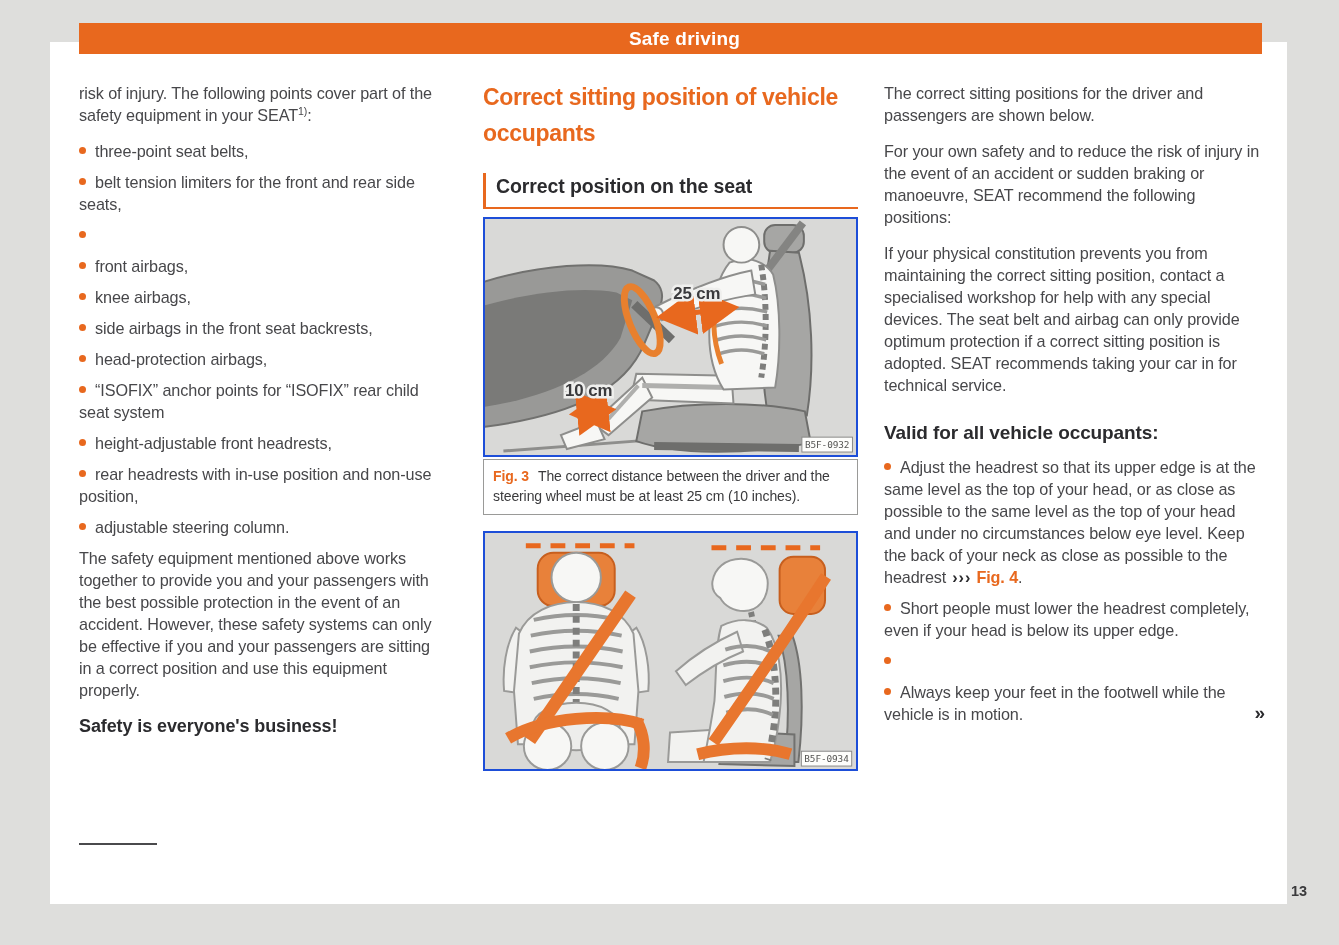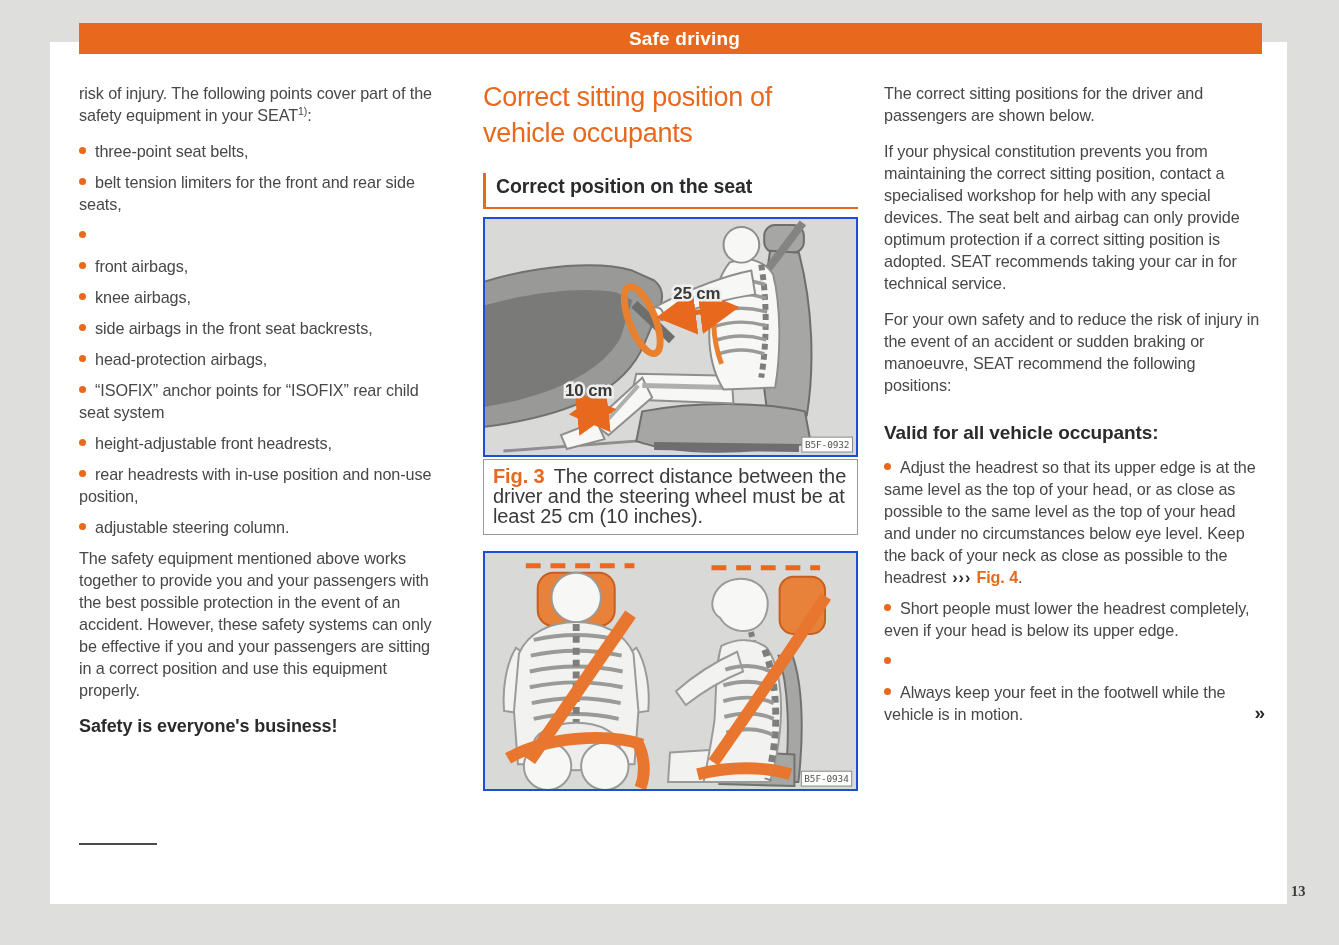--- a/index.html
+++ b/index.html
@@ -41,55 +41,55 @@
     display:inline-block;width:7px;height:7px;border-radius:50%;
     background:var(--orange);margin-right:9px;vertical-align:middle;
     position:relative;top:-2px;
   }
   sup{font-size:10.5px;line-height:0;}
   .closing{margin-top:18px;}
   .bold-line{font-weight:bold;font-size:18px;color:var(--ink-dark);}
   .footnote{position:absolute;left:79px;top:843px;width:360px;font-size:15px;color:var(--ink);}
   .footnote-rule{width:78px;border-top:2px solid #4A4A4C;margin-bottom:12px;}
   .section-title{
-    color:var(--orange);font-weight:normal;font-size:27px;line-height:36px;
+    color:var(--orange);font-weight:bold;font-size:23px;line-height:36px;
     letter-spacing:-0.3px;margin-bottom:22px;
   }
   .subsection{
     border-left:3px solid var(--orange);
     border-bottom:2px solid var(--orange);
     padding:2px 0 10px 10px;
     font-weight:bold;font-size:19.5px;color:var(--ink-dark);
     margin-bottom:8px;
   }
   .fig-img{
     width:375px;height:240px;background:var(--figbg);
     border:2px solid #1d4ed8;overflow:hidden;
   }
   .fig-img svg{display:block;width:100%;height:100%;}
   .fig-caption{
     border:1px solid #9A9A98;margin-top:2px;padding:6px 9px 8px;
-    font-size:20px;line-height:20px;color:#3A3A3C;
+    font-size:14px;line-height:20px;color:#3A3A3C;
   }
   .fig-label{color:var(--orange);font-weight:bold;margin-right:9px;}
   .fig-gap{height:16px;}
   .rc-heading{
     font-weight:bold;font-size:19px;color:var(--ink-dark);
     margin:26px 0 12px;
   }
   .ref-arrows{font-weight:bold;color:var(--ink-dark);margin:0 5px 0 6px;letter-spacing:1px;}
   .ref-label{font-weight:bold;color:var(--orange);}
   .bullet-last{position:relative;}
   .cont-mark{
     position:absolute;right:0;bottom:1px;
     font-weight:bold;font-size:19px;color:var(--ink-dark);letter-spacing:-1px;
   }
   .page-num{
     position:absolute;left:1291px;top:883px;
-    font-size:14.5px;font-weight:bold;color:#3A3A3C;font-family:Liberation Serif, serif;
+    font-size:14.5px;font-weight:bold;color:#3A3A3C;
   }
   .ann-label{
     font-weight:bold;font-size:17px;fill:#3A3A3C;
     stroke:#EFEFED;stroke-width:5px;paint-order:stroke;
     font-family:"Liberation Sans","DejaVu Sans",sans-serif;
   }
   .code-text{
     font-size:9.5px;fill:#555553;
     font-family:"DejaVu Sans Mono","Liberation Mono",monospace;
   }
@@ -232,22 +232,22 @@
       <path d="M214,224 C246,216 282,216 308,224" stroke="#E8762E" stroke-width="12" fill="none"></path>
 
       <rect x="319" y="221" width="51" height="15" fill="#FDFDFB" stroke="#8A8A88"></rect>
       <text x="344.5" y="232" text-anchor="middle" class="code-text">B5F-0934</text>
     </svg>
   </div>
 </div>
 
 <div class="col col-right">
   <p>The correct sitting positions for the driver and passengers are shown below.</p>
+  <p>For your own safety and to reduce the risk of injury in the event of an accident or sudden braking or manoeuvre, SEAT recommend the following positions:</p>
   <p>If your physical constitution prevents you from maintaining the correct sitting position, contact a specialised workshop for help with any special devices. The seat belt and airbag can only provide optimum protection if a correct sitting position is adopted. SEAT recommends taking your car in for technical service.</p>
-  <p>For your own safety and to reduce the risk of injury in the event of an accident or sudden braking or manoeuvre, SEAT recommend the following positions:</p>
 
   <div class="rc-heading">Valid for all vehicle occupants:</div>
 
   <p class="bullet"><span class="dot"></span><span>Adjust the headrest so that its upper edge is at the same level as the top of your head, or as close as possible to the same level as the top of your head and under no circumstances below eye level. Keep the back of your neck as close as possible to the headrest</span><span class="ref-arrows">›››</span><span class="ref-label">Fig. 4</span><span>.</span></p>
 
   <p class="bullet"><span class="dot"></span><span>Short people must lower the headrest completely, even if your head is below its upper edge.</span></p>
   <p class="bullet"><span class="dot"></span></p>
   <p class="bullet bullet-last"><span class="dot"></span><span>Always keep your feet in the footwell while the vehicle is in motion.</span><span class="cont-mark">»</span></p>
 </div>
 

